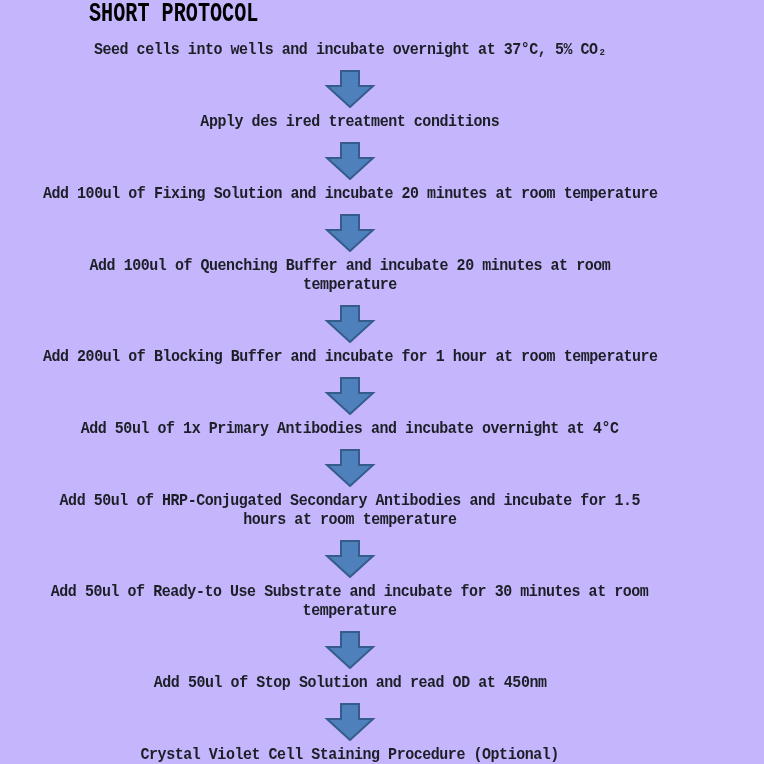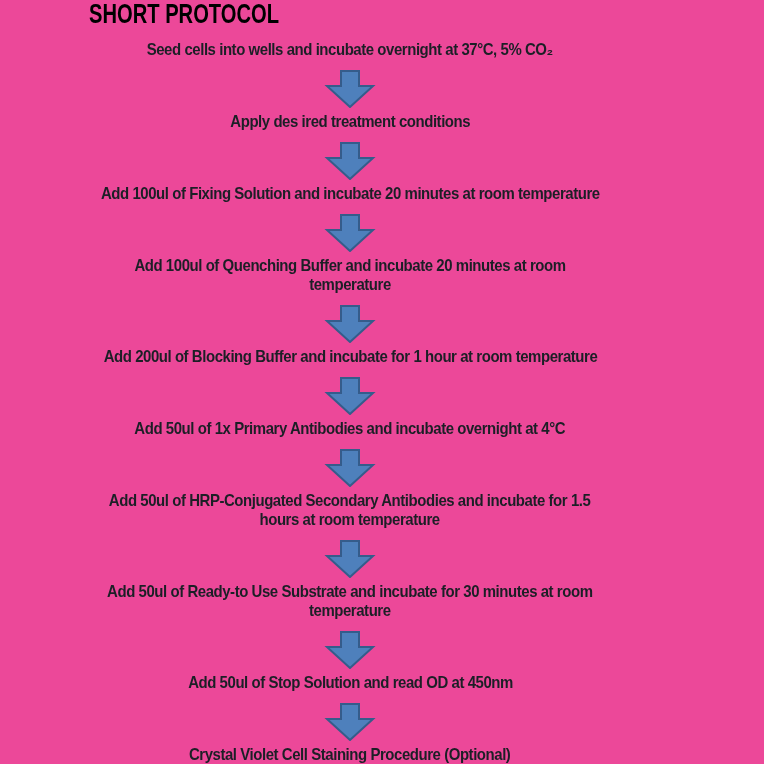--- a/index.html
+++ b/index.html
@@ -4,22 +4,23 @@
 <style>
   html, body { margin: 0; padding: 0; }
   body {
     width: 764px; height: 764px;
     background: #ffffff;
     font-family: "Liberation Sans", "DejaVu Sans", sans-serif;
   }
   .canvas {
     position: relative;
     width: 764px; height: 764px;
-    background: #ec4899;
+    background: #c4b5fd;
     overflow: hidden;
+    font-family: Liberation Mono, monospace;
   }
   .title {
     position: absolute;
     left: 89px; top: 2px;
     margin: 0;
     font-size: 28px;
     font-weight: 700;
     color: #000000;
     letter-spacing: 0px;
     transform: scaleX(0.72);

